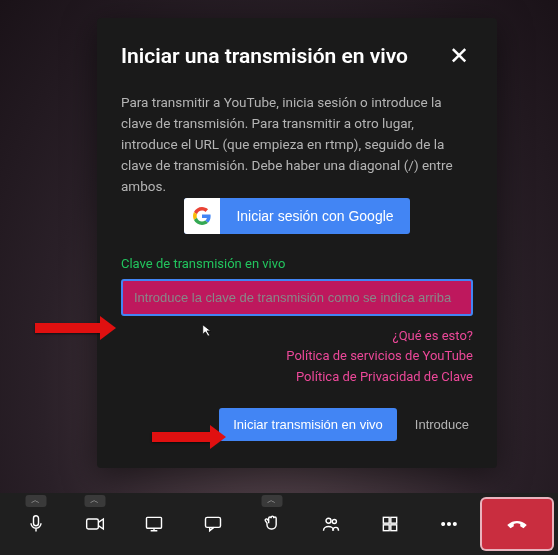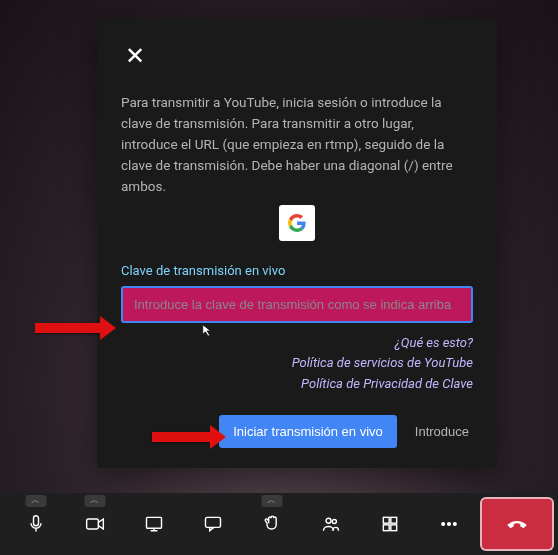--- a/index.html
+++ b/index.html
@@ -44,21 +44,21 @@
       line-height: 1;
       cursor: pointer;
       background: none;
       border: none;
       padding: 2px 4px;
     }
     .modal-desc {
       color: #b4b4b4;
       font-size: 13.5px;
       line-height: 1.55;
-      margin-bottom: 8px;
+      margin-bottom: 1px;
     }
     .google-btn {
       display: flex;
       align-items: center;
       background: #4285f4;
       border: none;
       border-radius: 3px;
       cursor: pointer;
       margin: 0 auto 22px;
       overflow: hidden;
@@ -75,21 +75,21 @@
     .google-g {
       width: 18px;
       height: 18px;
     }
     .google-btn-text {
       color: #fff;
       font-size: 14px;
       padding: 0 16px;
     }
     .field-label {
-      color: #7dd3fc;
+      color: #22c55e;
       font-size: 13px;
       margin-bottom: 8px;
     }
     .stream-input {
       width: 100%;
       background: #be185d;
       border: 2px solid #4285f4;
       border-radius: 3px;
       padding: 9px 11px;
       color: #fff;
@@ -98,25 +98,24 @@
     }
     .stream-input::placeholder {
       color: #888;
     }
     .links-block {
       text-align: right;
       margin-top: 10px;
       margin-bottom: 20px;
     }
     .link {
-      color: #c4b5fd;
+      color: #ec4899;
       font-size: 13px;
       line-height: 1.6;
       cursor: pointer;
-      font-style: italic;
     }
     .modal-footer {
       display: flex;
       justify-content: flex-end;
       align-items: center;
       gap: 14px;
     }
     .primary-btn {
       background: #4285f4;
       color: #fff;
@@ -203,36 +202,38 @@
       box-shadow: 0 0 0 2px #e8b4be;
     }
   </style>
 </head>
 <body>
 
 <div class="video-bg"></div>
 
 <div class="modal">
   <div class="modal-header">
+    <div class="modal-title">Iniciar una transmisión en vivo</div>
     <button class="close-btn">
       <span>✕</span>
     </button>
   </div>
 
   <div class="modal-desc">Para transmitir a YouTube, inicia sesión o introduce la clave de transmisión. Para transmitir a otro lugar, introduce el URL (que empieza en rtmp), seguido de la clave de transmisión. Debe haber una diagonal (/) entre ambos.</div>
 
   <button class="google-btn">
     <span class="google-icon-box">
       <svg class="google-g" viewBox="0 0 48 48">
         <path fill="#EA4335" d="M24 9.5c3.54 0 6.71 1.22 9.21 3.6l6.85-6.85C35.9 2.38 30.47 0 24 0 14.62 0 6.51 5.38 2.56 13.22l7.98 6.19C12.43 13.72 17.74 9.5 24 9.5z"></path>
         <path fill="#4285F4" d="M46.98 24.55c0-1.57-.15-3.09-.38-4.55H24v9.02h12.94c-.58 2.96-2.26 5.48-4.78 7.18l7.73 6c4.51-4.18 7.09-10.36 7.09-17.65z"></path>
         <path fill="#FBBC05" d="M10.53 28.59c-.48-1.45-.76-2.99-.76-4.59s.27-3.14.76-4.59l-7.98-6.19C.92 16.46 0 20.12 0 24c0 3.88.92 7.54 2.56 10.78l7.97-6.19z"></path>
         <path fill="#34A853" d="M24 48c6.48 0 11.93-2.13 15.89-5.81l-7.73-6c-2.15 1.45-4.92 2.3-8.16 2.3-6.26 0-11.57-4.22-13.47-9.91l-7.98 6.19C6.51 42.62 14.62 48 24 48z"></path>
       </svg>
     </span>
+    <span class="google-btn-text">Iniciar sesión con Google</span>
   </button>
 
   <div class="field-label">Clave de transmisión en vivo</div>
   <input class="stream-input" type="text" placeholder="Introduce la clave de transmisión como se indica arriba" style="">
 
   <div class="links-block">
     <div class="link">¿Qué es esto?</div>
     <div class="link">Política de servicios de YouTube</div>
     <div class="link">Política de Privacidad de Clave</div>
   </div>

